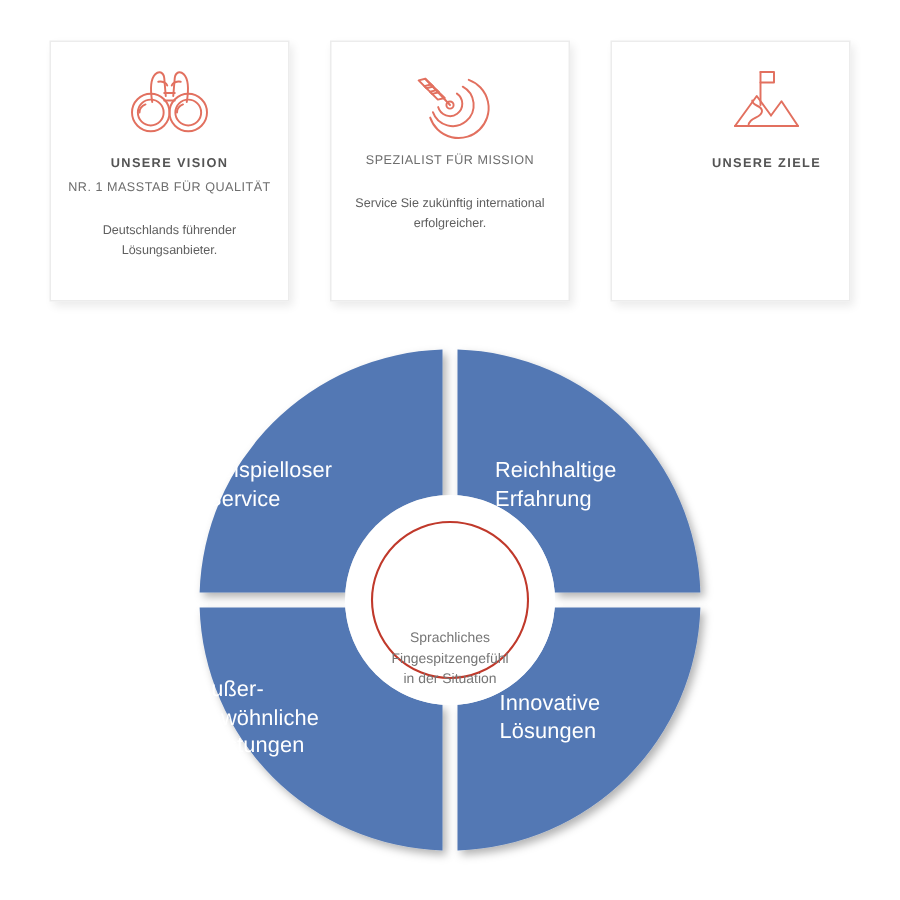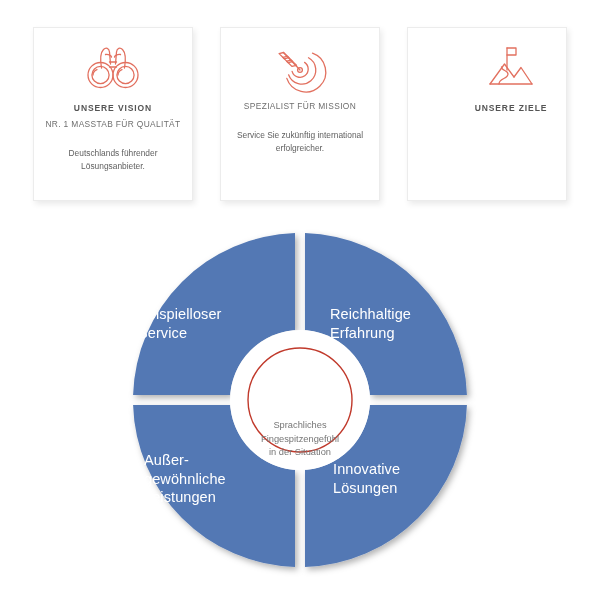--- a/index.html
+++ b/index.html
@@ -91,21 +91,21 @@
     position: absolute;
     color: #ffffff;
     font-size: 14.5px;
     line-height: 18.5px;
     text-align: left;
     white-space: pre-line;
     letter-spacing: 0.1px;
   }
   #label-top-left    { left: 138px; top: 90px;  width: 130px; }
   #label-top-right   { left: 330px; top: 90px;  width: 132px; }
-  #label-bottom-left { left: 144px; top: 236px; width: 140px; }
+  #label-bottom-left { left: 131px; top: 236px; width: 140px; }
   #label-bottom-right{ left: 333px; top: 245px; width: 135px; }
 
   #center-label {
     position: absolute;
     left: 248px;
     top: 163px;
     width: 104px;
     text-align: center;
     color: #767676;
     font-size: 9.3px;

